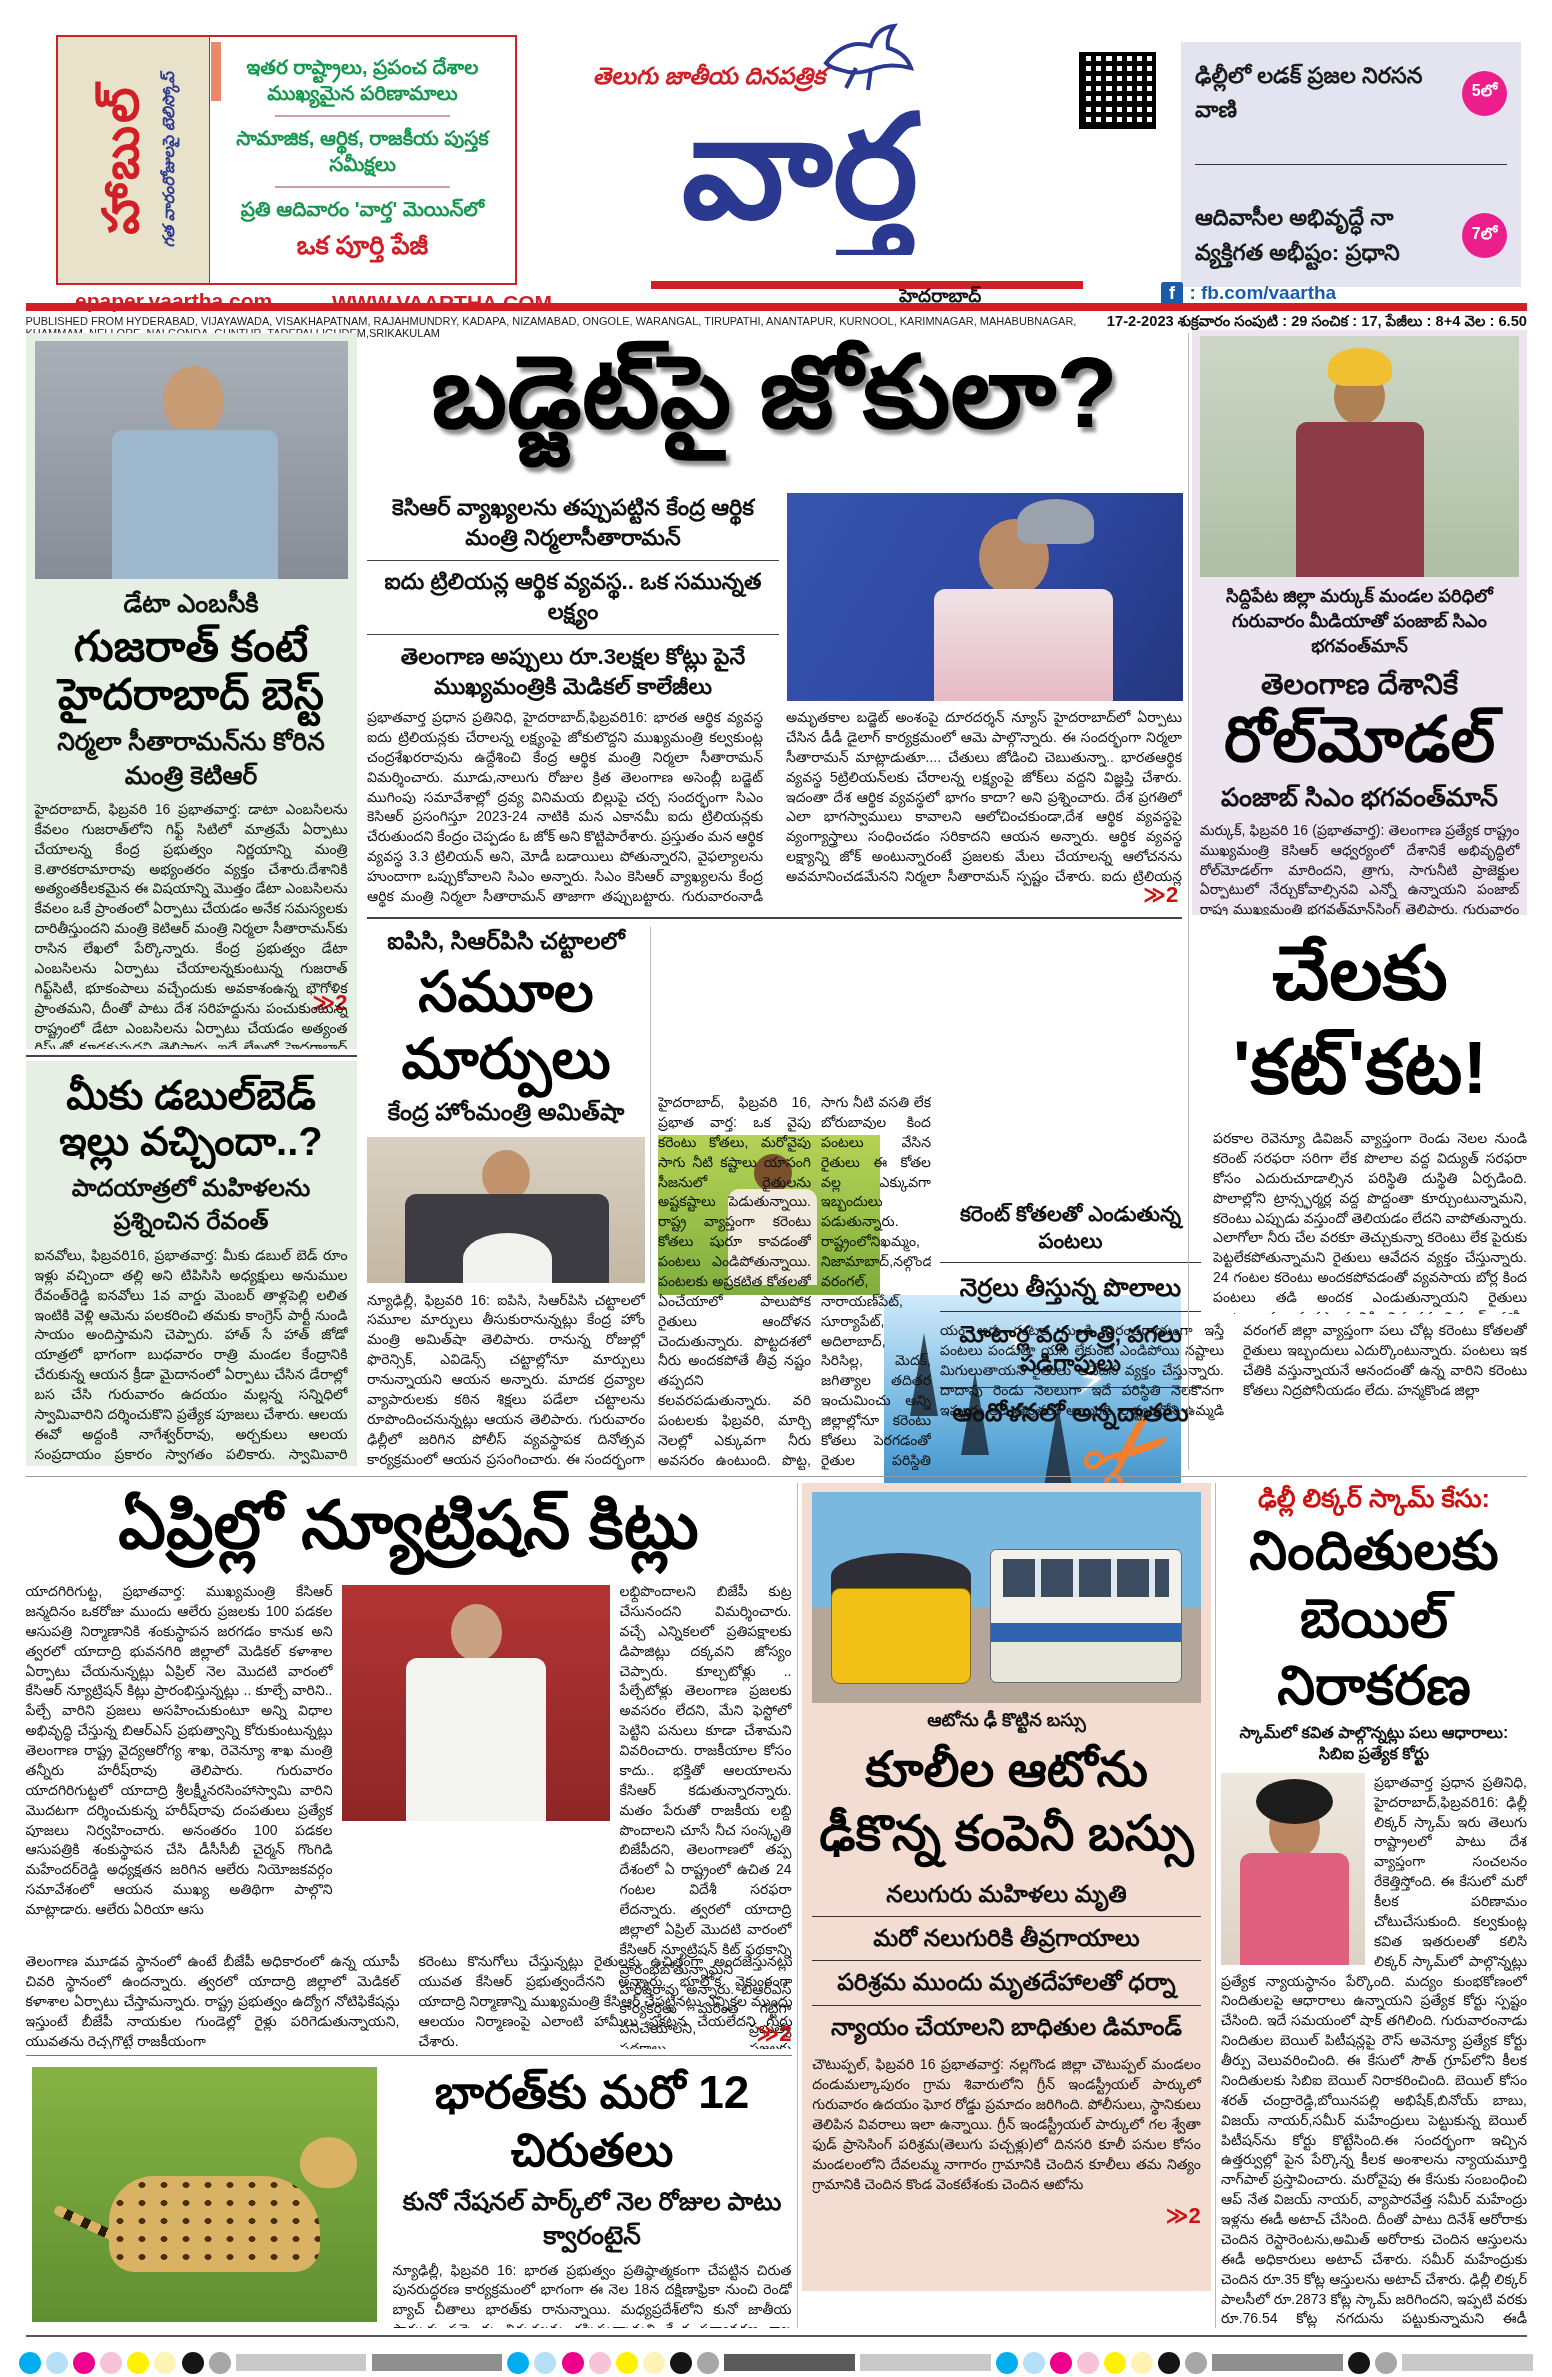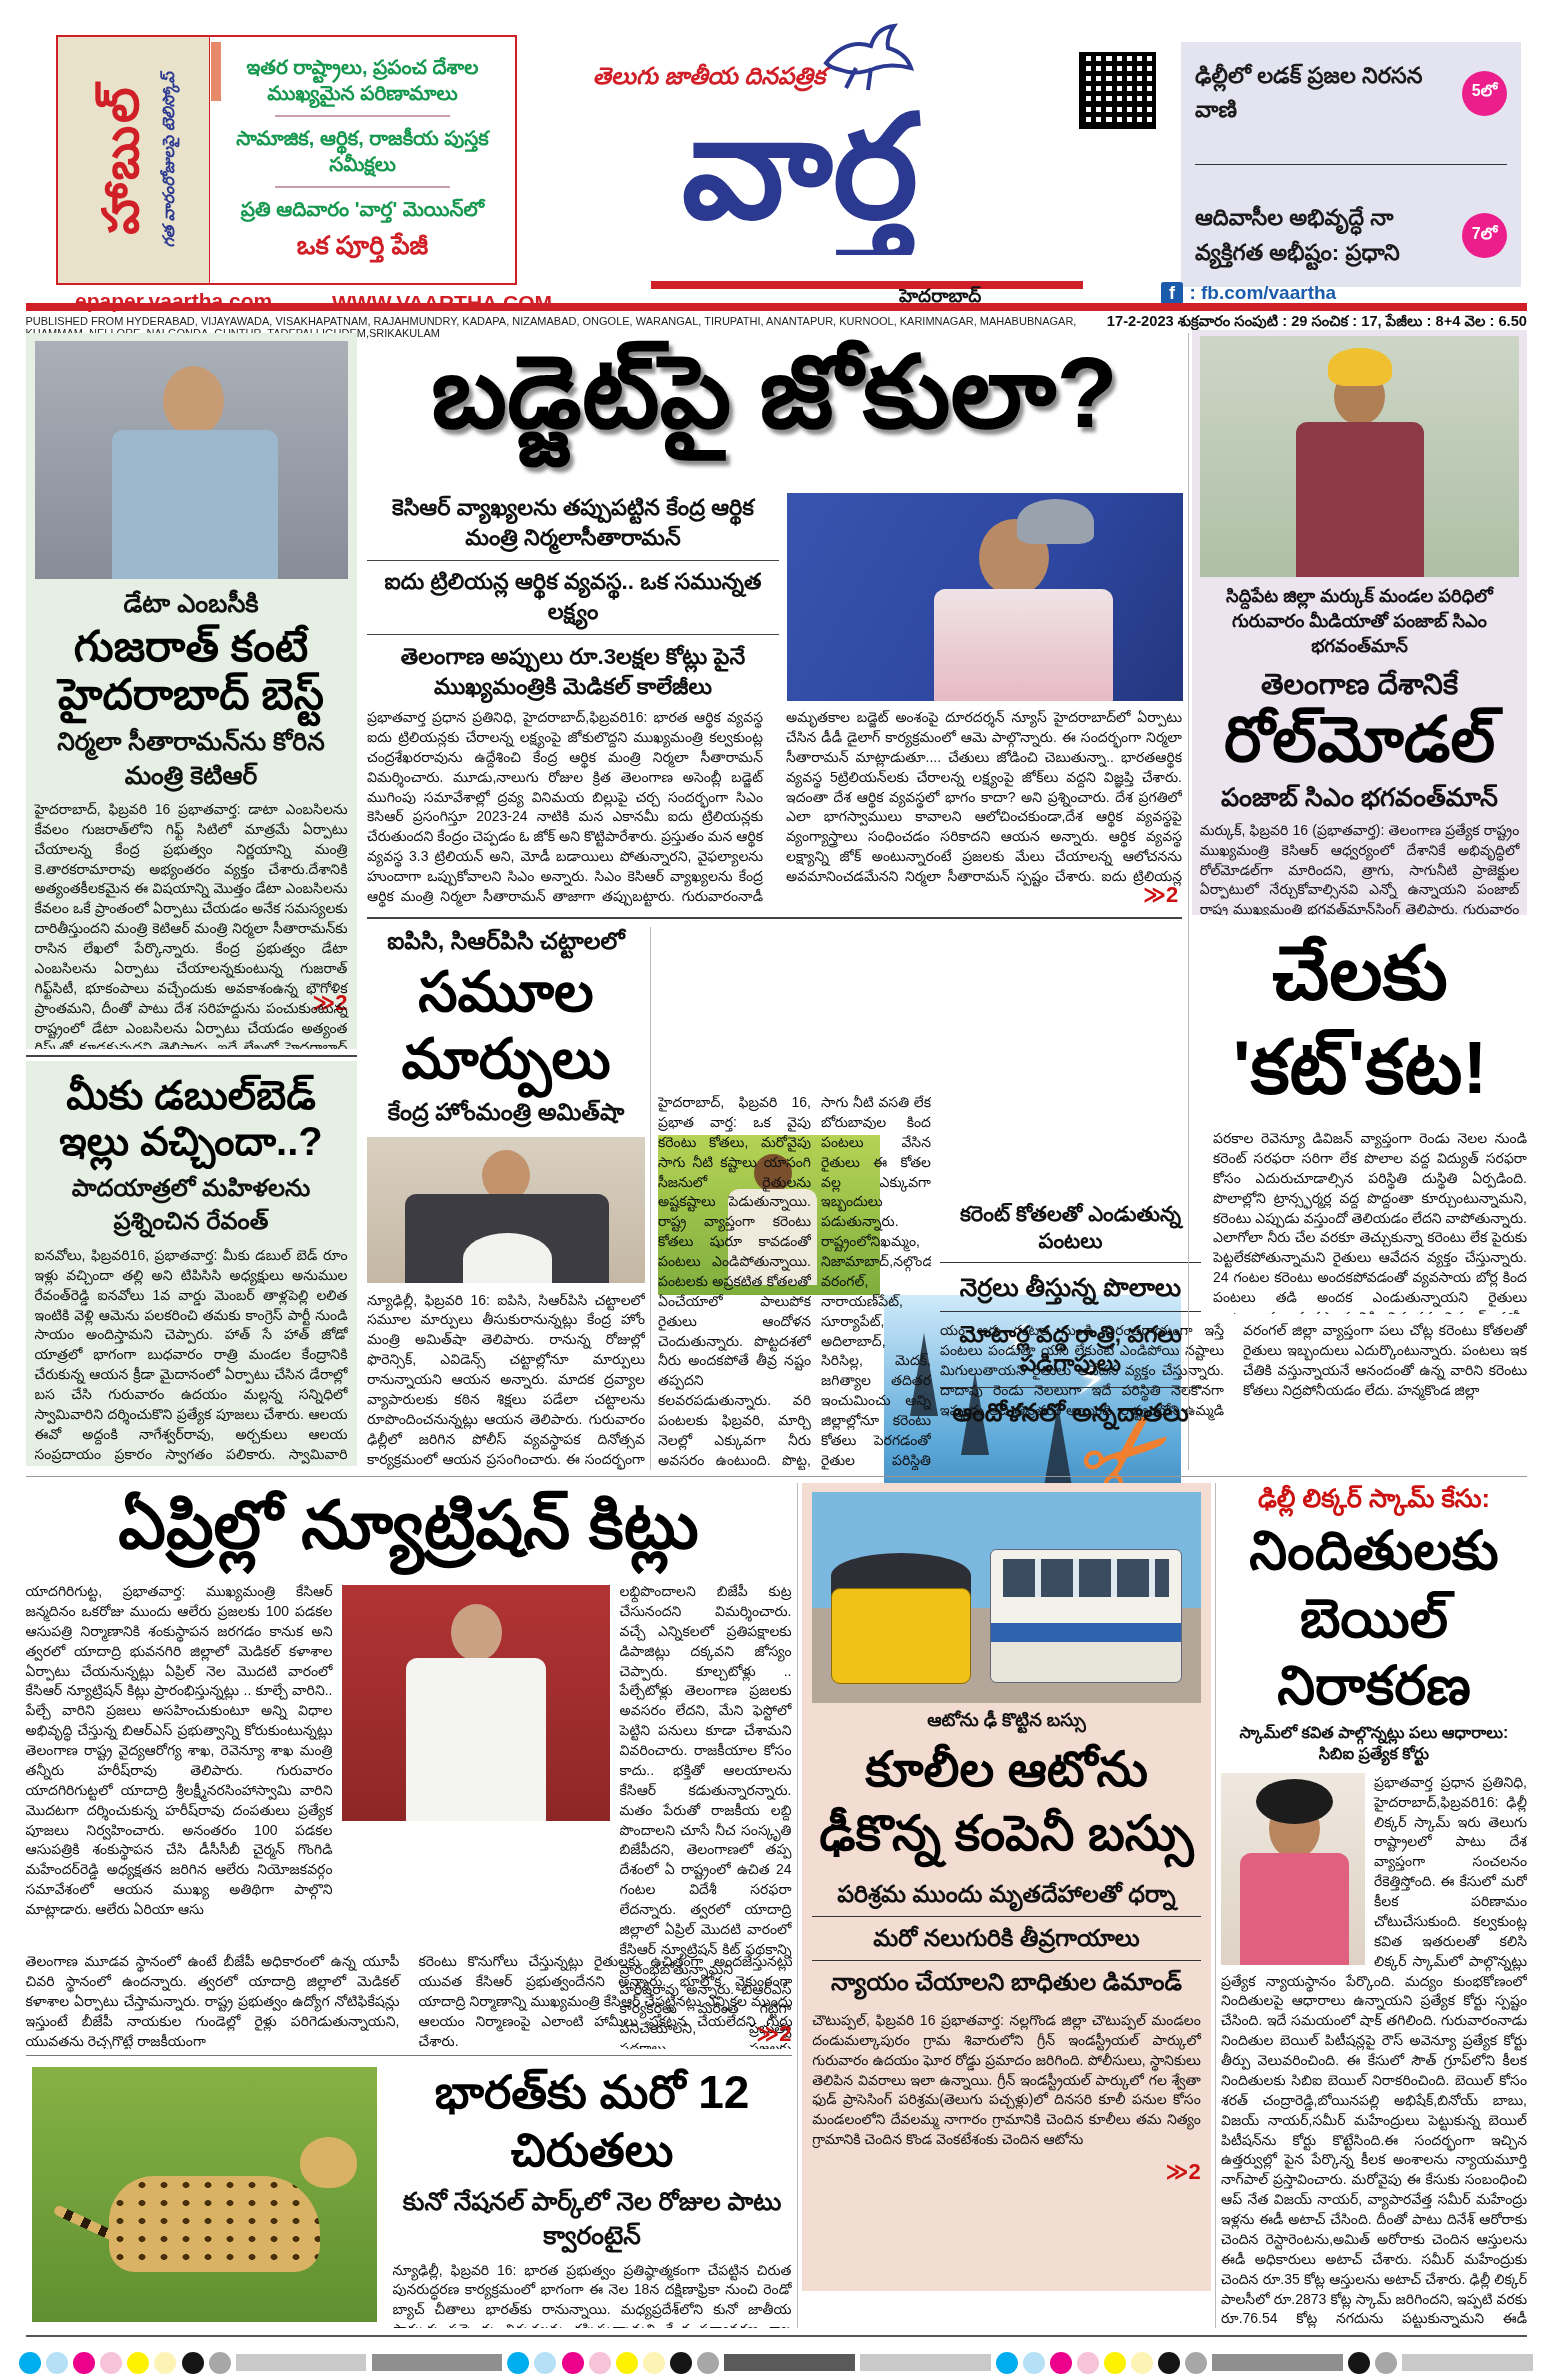--- a/index.html
+++ b/index.html
@@ -280,22 +280,23 @@
   <div class="abs busbox" style="left:802px;top:1483px;width:409px;height:808px;">
     <div class="photo bus-photo" style="height:211px;">
       <span class="busrect"></span>
       <span class="buswin"></span>
       <span class="autotop"></span>
       <span class="auto"></span>
     </div>
     <div class="cap" style="margin-top:5.1px;">ఆటోను ఢీ కొట్టిన బస్సు</div>
     <div class="headline" style="font-size:49px;line-height:1.3;margin-top:5.1px;">కూలీల ఆటోను ఢీకొన్న కంపెనీ బస్సు</div>
     <div style="margin-top:6.4px;">
+      <div class="bsub">నలుగురు మహిళలు మృతి</div>
+      <div class="bsub">మరో నలుగురికి తీవ్రగాయాలు</div>
       <div class="bsub">పరిశ్రమ ముందు మృతదేహాలతో ధర్నా</div>
-      <div class="bsub">మరో నలుగురికి తీవ్రగాయాలు</div>
       <div class="bsub" style="border-bottom:none;">న్యాయం చేయాలని బాధితుల డిమాండ్</div>
     </div>
     <div class="body" style="margin-top:6.4px;height:150px;">చౌటుప్పల్, ఫిబ్రవరి 16 ప్రభాతవార్త: నల్లగొండ జిల్లా చౌటుప్పల్ మండలం దండుమల్కాపురం గ్రామ శివారులోని గ్రీన్ ఇండస్ట్రీయల్ పార్కులో గురువారం ఉదయం ఘోర రోడ్డు ప్రమాదం జరిగింది. పోలీసులు, స్థానికులు తెలిపిన వివరాలు ఇలా ఉన్నాయి. గ్రీన్ ఇండస్ట్రీయల్ పార్కులో గల శ్వేతా ఫుడ్ ప్రాసెసింగ్ పరిశ్రమ(తెలుగు పచ్చళ్లు)లో దినసరి కూలీ పనుల కోసం మండలంలోని దేవలమ్మ నాగారం గ్రామానికి చెందిన కూలీలు తమ నిత్యం గ్రామానికి చెందిన కొండ వెంకటేశంకు చెందిన ఆటోను</div>
     <span class="more">≫2</span>
   </div>
 
   <div class="abs vrule" style="left:1215px;top:1483px;height:845px;"></div>
   <div class="abs" style="left:1221px;top:1483px;width:306px;height:845px;">
     <div class="kicker" style="font-size:25.5px;color:#cc1111;">ఢిల్లీ లిక్కర్ స్కామ్ కేసు:</div>
     <div class="headline" style="font-size:54px;line-height:1.25;margin-top:3.8px;">నిందితులకు బెయిల్ నిరాకరణ</div>

